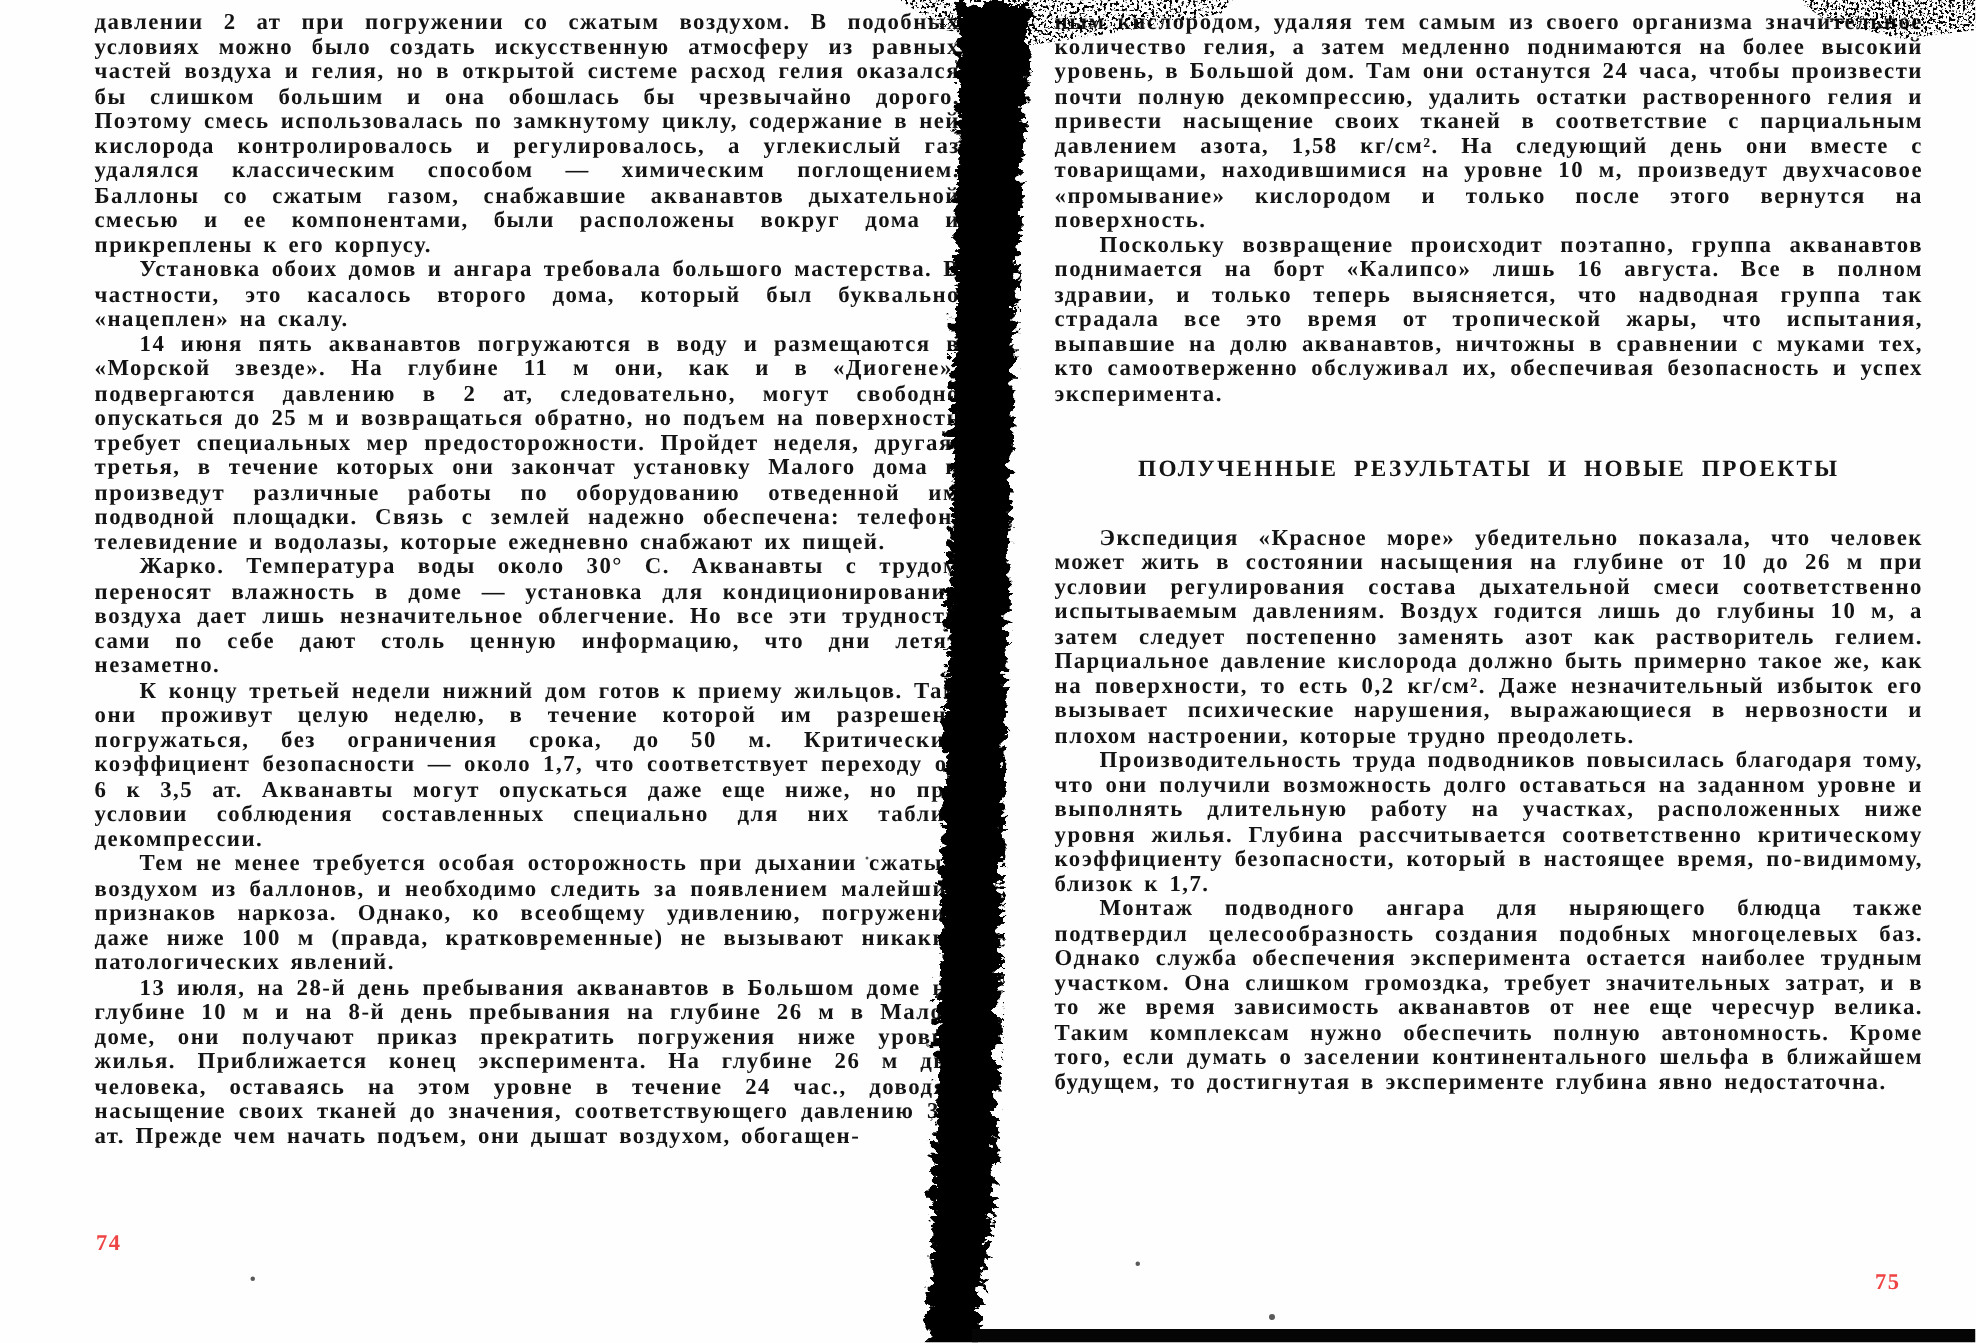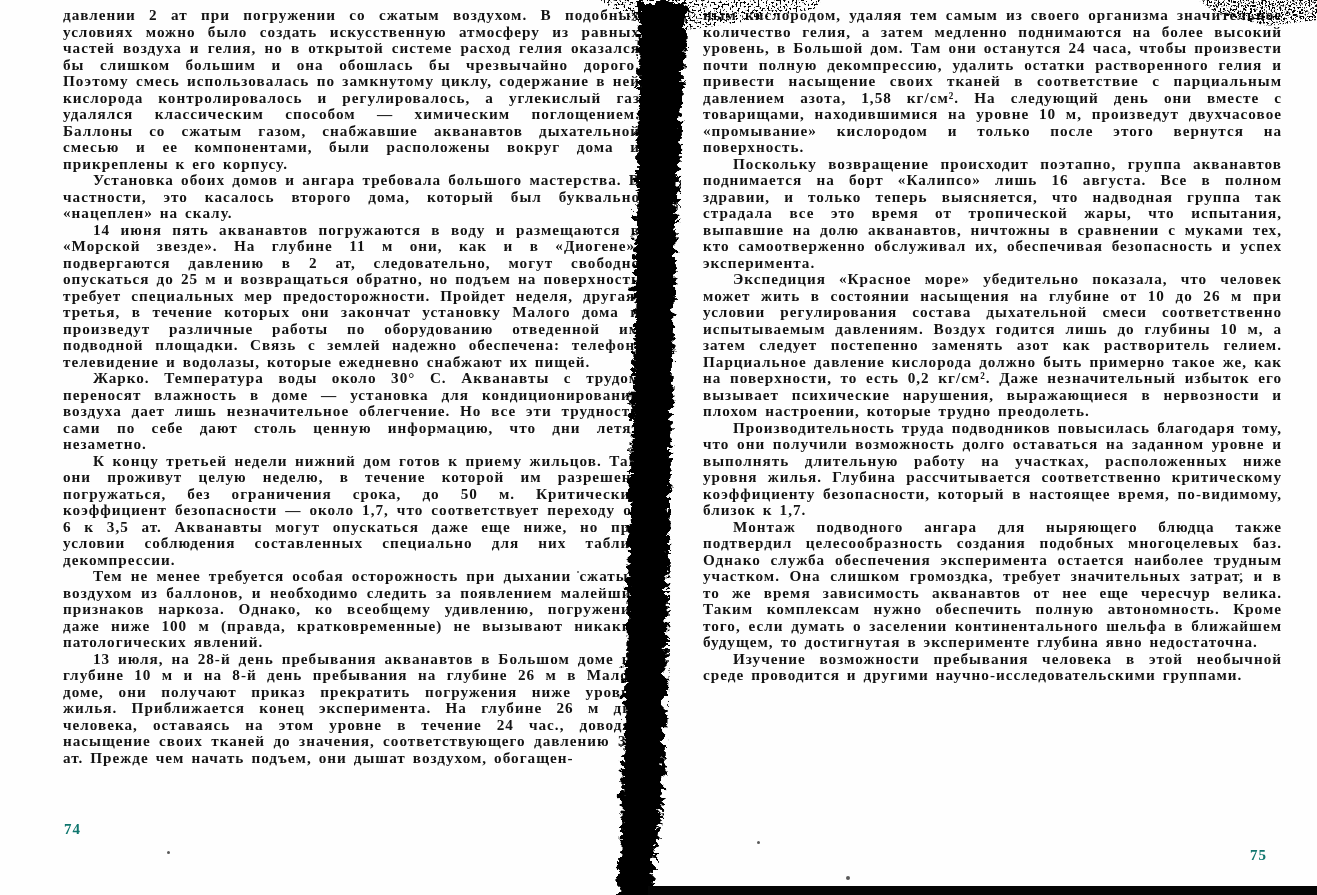--- a/index.html
+++ b/index.html
@@ -27,21 +27,21 @@
     text-align:center;
     text-indent:0;
     font-size:15.5px;
     letter-spacing:1.6px;
     word-spacing:5px;
     font-weight:bold;
     color:#141414;
   }
   .pagenum{
     position:absolute;
-    font-weight:bold;font-size:15px;color:#0f766e;letter-spacing:1px;
+    font-weight:bold;font-size:15px;color:#ef4444;letter-spacing:1px;
   }
   #pagenum-left{left:64px;top:821px;}
   #pagenum-right{left:1250px;top:847px;}
   .scan-overlay{position:absolute;pointer-events:none;}
   #binding-svg{left:592px;top:0;}
   #corner-noise-svg{left:1198px;top:0;}
   #bottom-edge-bar{
     position:absolute;left:648px;top:886px;width:669px;height:9px;
     background:#050505;
   }
@@ -59,24 +59,24 @@
   <p>14 июня пять акванавтов погружаются в воду и размещаются в «Морской звезде». На глубине 11 м они, как и в «Диогене», подвергаются давлению в 2 ат, следовательно, могут свободно опускаться до 25 м и возвращаться обратно, но подъем на поверхность требует специальных мер предосторожности. Пройдет неделя, другая, третья, в течение которых они закончат установку Малого дома и произведут различные работы по оборудованию отведенной им подводной площадки. Связь с землей надежно обеспечена: телефон, телевидение и водолазы, которые ежедневно снабжают их пищей.</p>
   <p>Жарко. Температура воды около 30° С. Акванавты с трудом переносят влажность в доме — установка для кондиционирования воздуха дает лишь незначительное облегчение. Но все эти трудности сами по себе дают столь ценную информацию, что дни летят незаметно.</p>
   <p>К концу третьей недели нижний дом готов к приему жильцов. Там они проживут целую неделю, в течение которой им разрешено погружаться, без ограничения срока, до 50 м. Критический коэффициент безопасности — около 1,7, что соответствует переходу от 6 к 3,5 ат. Акванавты могут опускаться даже еще ниже, но при условии соблюдения составленных специально для них таблиц декомпрессии.</p>
   <p>Тем не менее требуется особая осторожность при дыхании сжатым воздухом из баллонов, и необходимо следить за появлением малейших признаков наркоза. Однако, ко всеобщему удивлению, погружения даже ниже 100 м (правда, кратковременные) не вызывают никаких патологических явлений.</p>
   <p>13 июля, на 28-й день пребывания акванавтов в Большом доме на глубине 10 м и на 8-й день пребывания на глубине 26 м в Малом доме, они получают приказ прекратить погружения ниже уровня жилья. Приближается конец эксперимента. На глубине 26 м два человека, оставаясь на этом уровне в течение 24 час., доводят насыщение своих тканей до значения, соответствующего давлению 3,5 ат. Прежде чем начать подъем, они дышат воздухом, обогащен-</p>
 </div>
 
 <div id="right-col" class="page-col">
   <p class="noindent">ным кислородом, удаляя тем самым из своего организма значительное количество гелия, а затем медленно поднимаются на более высокий уровень, в Большой дом. Там они останутся 24 часа, чтобы произвести почти полную декомпрессию, удалить остатки растворенного гелия и привести насыщение своих тканей в соответствие с парциальным давлением азота, 1,58 кг/см². На следующий день они вместе с товарищами, находившимися на уровне 10 м, произведут двухчасовое «промывание» кислородом и только после этого вернутся на поверхность.</p>
   <p>Поскольку возвращение происходит поэтапно, группа акванавтов поднимается на борт «Калипсо» лишь 16 августа. Все в полном здравии, и только теперь выясняется, что надводная группа так страдала все это время от тропической жары, что испытания, выпавшие на долю акванавтов, ничтожны в сравнении с муками тех, кто самоотверженно обслуживал их, обеспечивая безопасность и успех эксперимента.</p>
+  <h2 class="section-heading">ПОЛУЧЕННЫЕ РЕЗУЛЬТАТЫ И НОВЫЕ ПРОЕКТЫ</h2>
   <p>Экспедиция «Красное море» убедительно показала, что человек может жить в состоянии насыщения на глубине от 10 до 26 м при условии регулирования состава дыхательной смеси соответственно испытываемым давлениям. Воздух годится лишь до глубины 10 м, а затем следует постепенно заменять азот как растворитель гелием. Парциальное давление кислорода должно быть примерно такое же, как на поверхности, то есть 0,2 кг/см². Даже незначительный избыток его вызывает психические нарушения, выражающиеся в нервозности и плохом настроении, которые трудно преодолеть.</p>
   <p>Производительность труда подводников повысилась благодаря тому, что они получили возможность долго оставаться на заданном уровне и выполнять длительную работу на участках, расположенных ниже уровня жилья. Глубина рассчитывается соответственно критическому коэффициенту безопасности, который в настоящее время, по-видимому, близок к 1,7.</p>
   <p>Монтаж подводного ангара для ныряющего блюдца также подтвердил целесообразность создания подобных многоцелевых баз. Однако служба обеспечения эксперимента остается наиболее трудным участком. Она слишком громоздка, требует значительных затрат, и в то же время зависимость акванавтов от нее еще чересчур велика. Таким комплексам нужно обеспечить полную автономность. Кроме того, если думать о заселении континентального шельфа в ближайшем будущем, то достигнутая в эксперименте глубина явно недостаточна.</p>
-  <p>Изучение возможности пребывания человека в этой необычной среде проводится и другими научно-исследовательскими группами.</p>
 </div>
 
 <div id="pagenum-left" class="pagenum">74</div>
 <div id="pagenum-right" class="pagenum">75</div>
 
 <svg id="binding-svg" class="scan-overlay" width="230" height="895" viewBox="0 0 230 895" xmlns="http://www.w3.org/2000/svg">
   <defs>
     <filter id="rough" x="-30%" y="-2%" width="160%" height="104%">
       <feTurbulence type="turbulence" baseFrequency="0.09 0.13" numOctaves="3" seed="4" result="n"></feTurbulence>
       <feDisplacementMap in="SourceGraphic" in2="n" scale="13"></feDisplacementMap>

